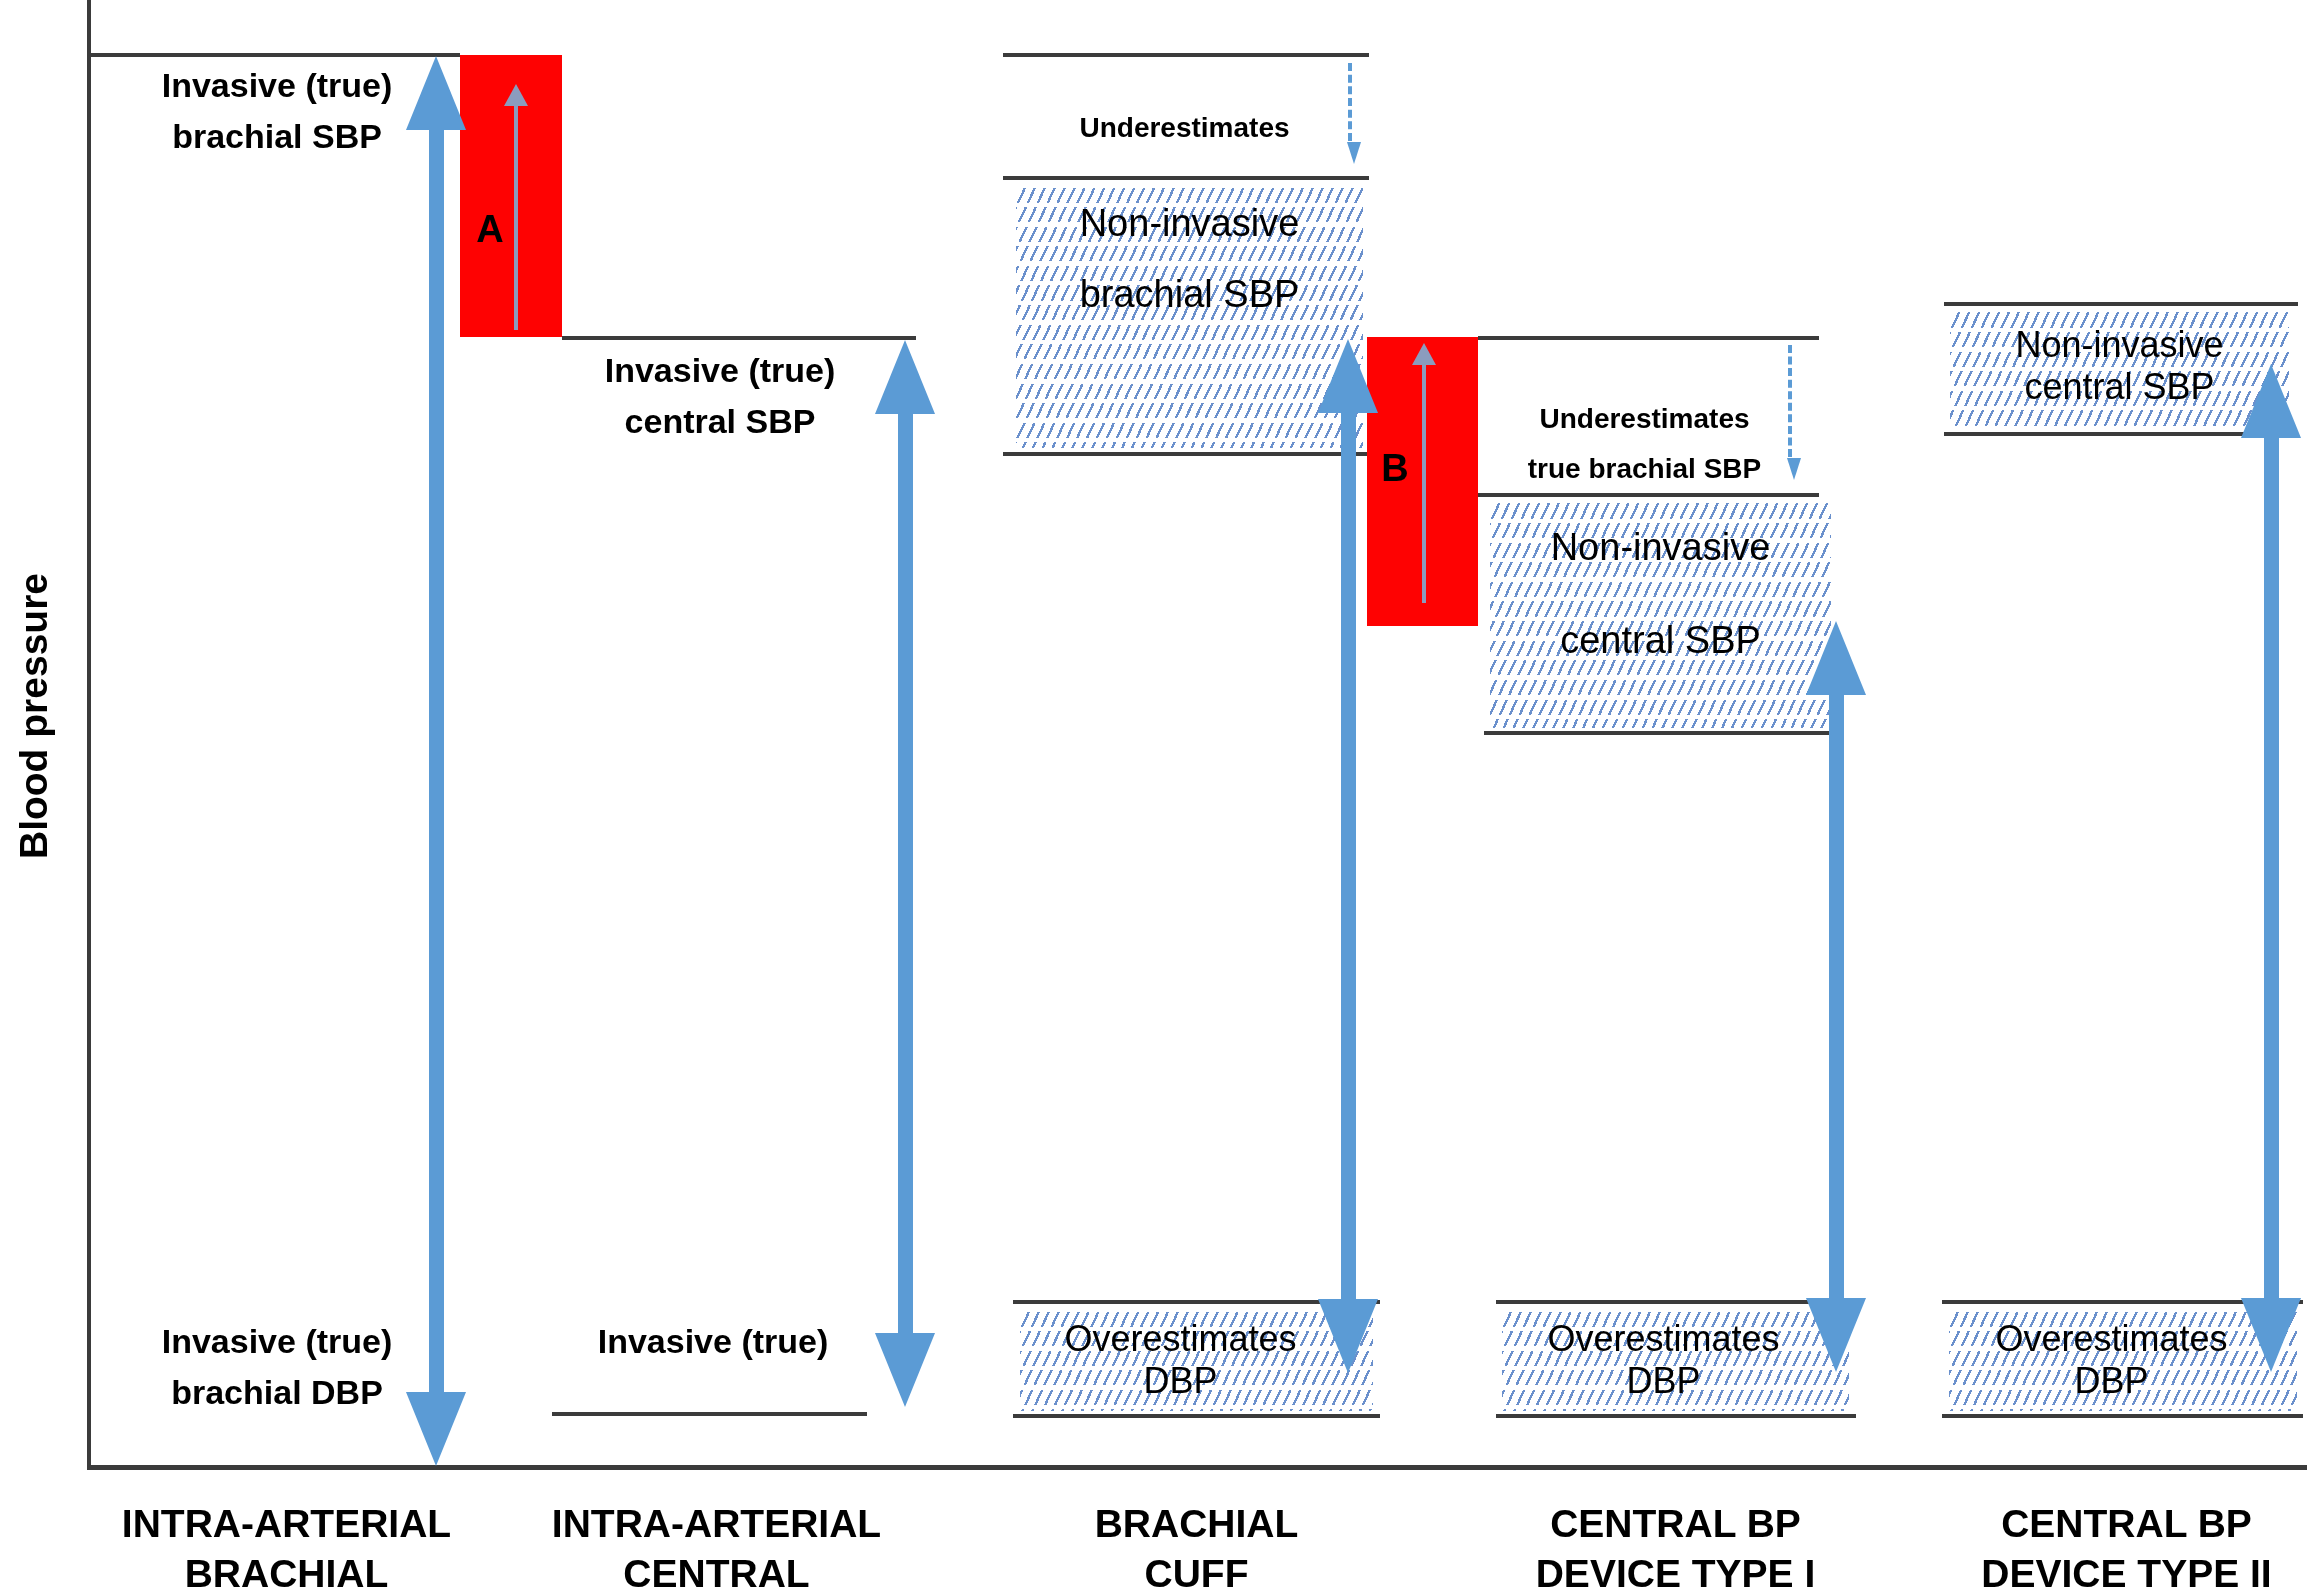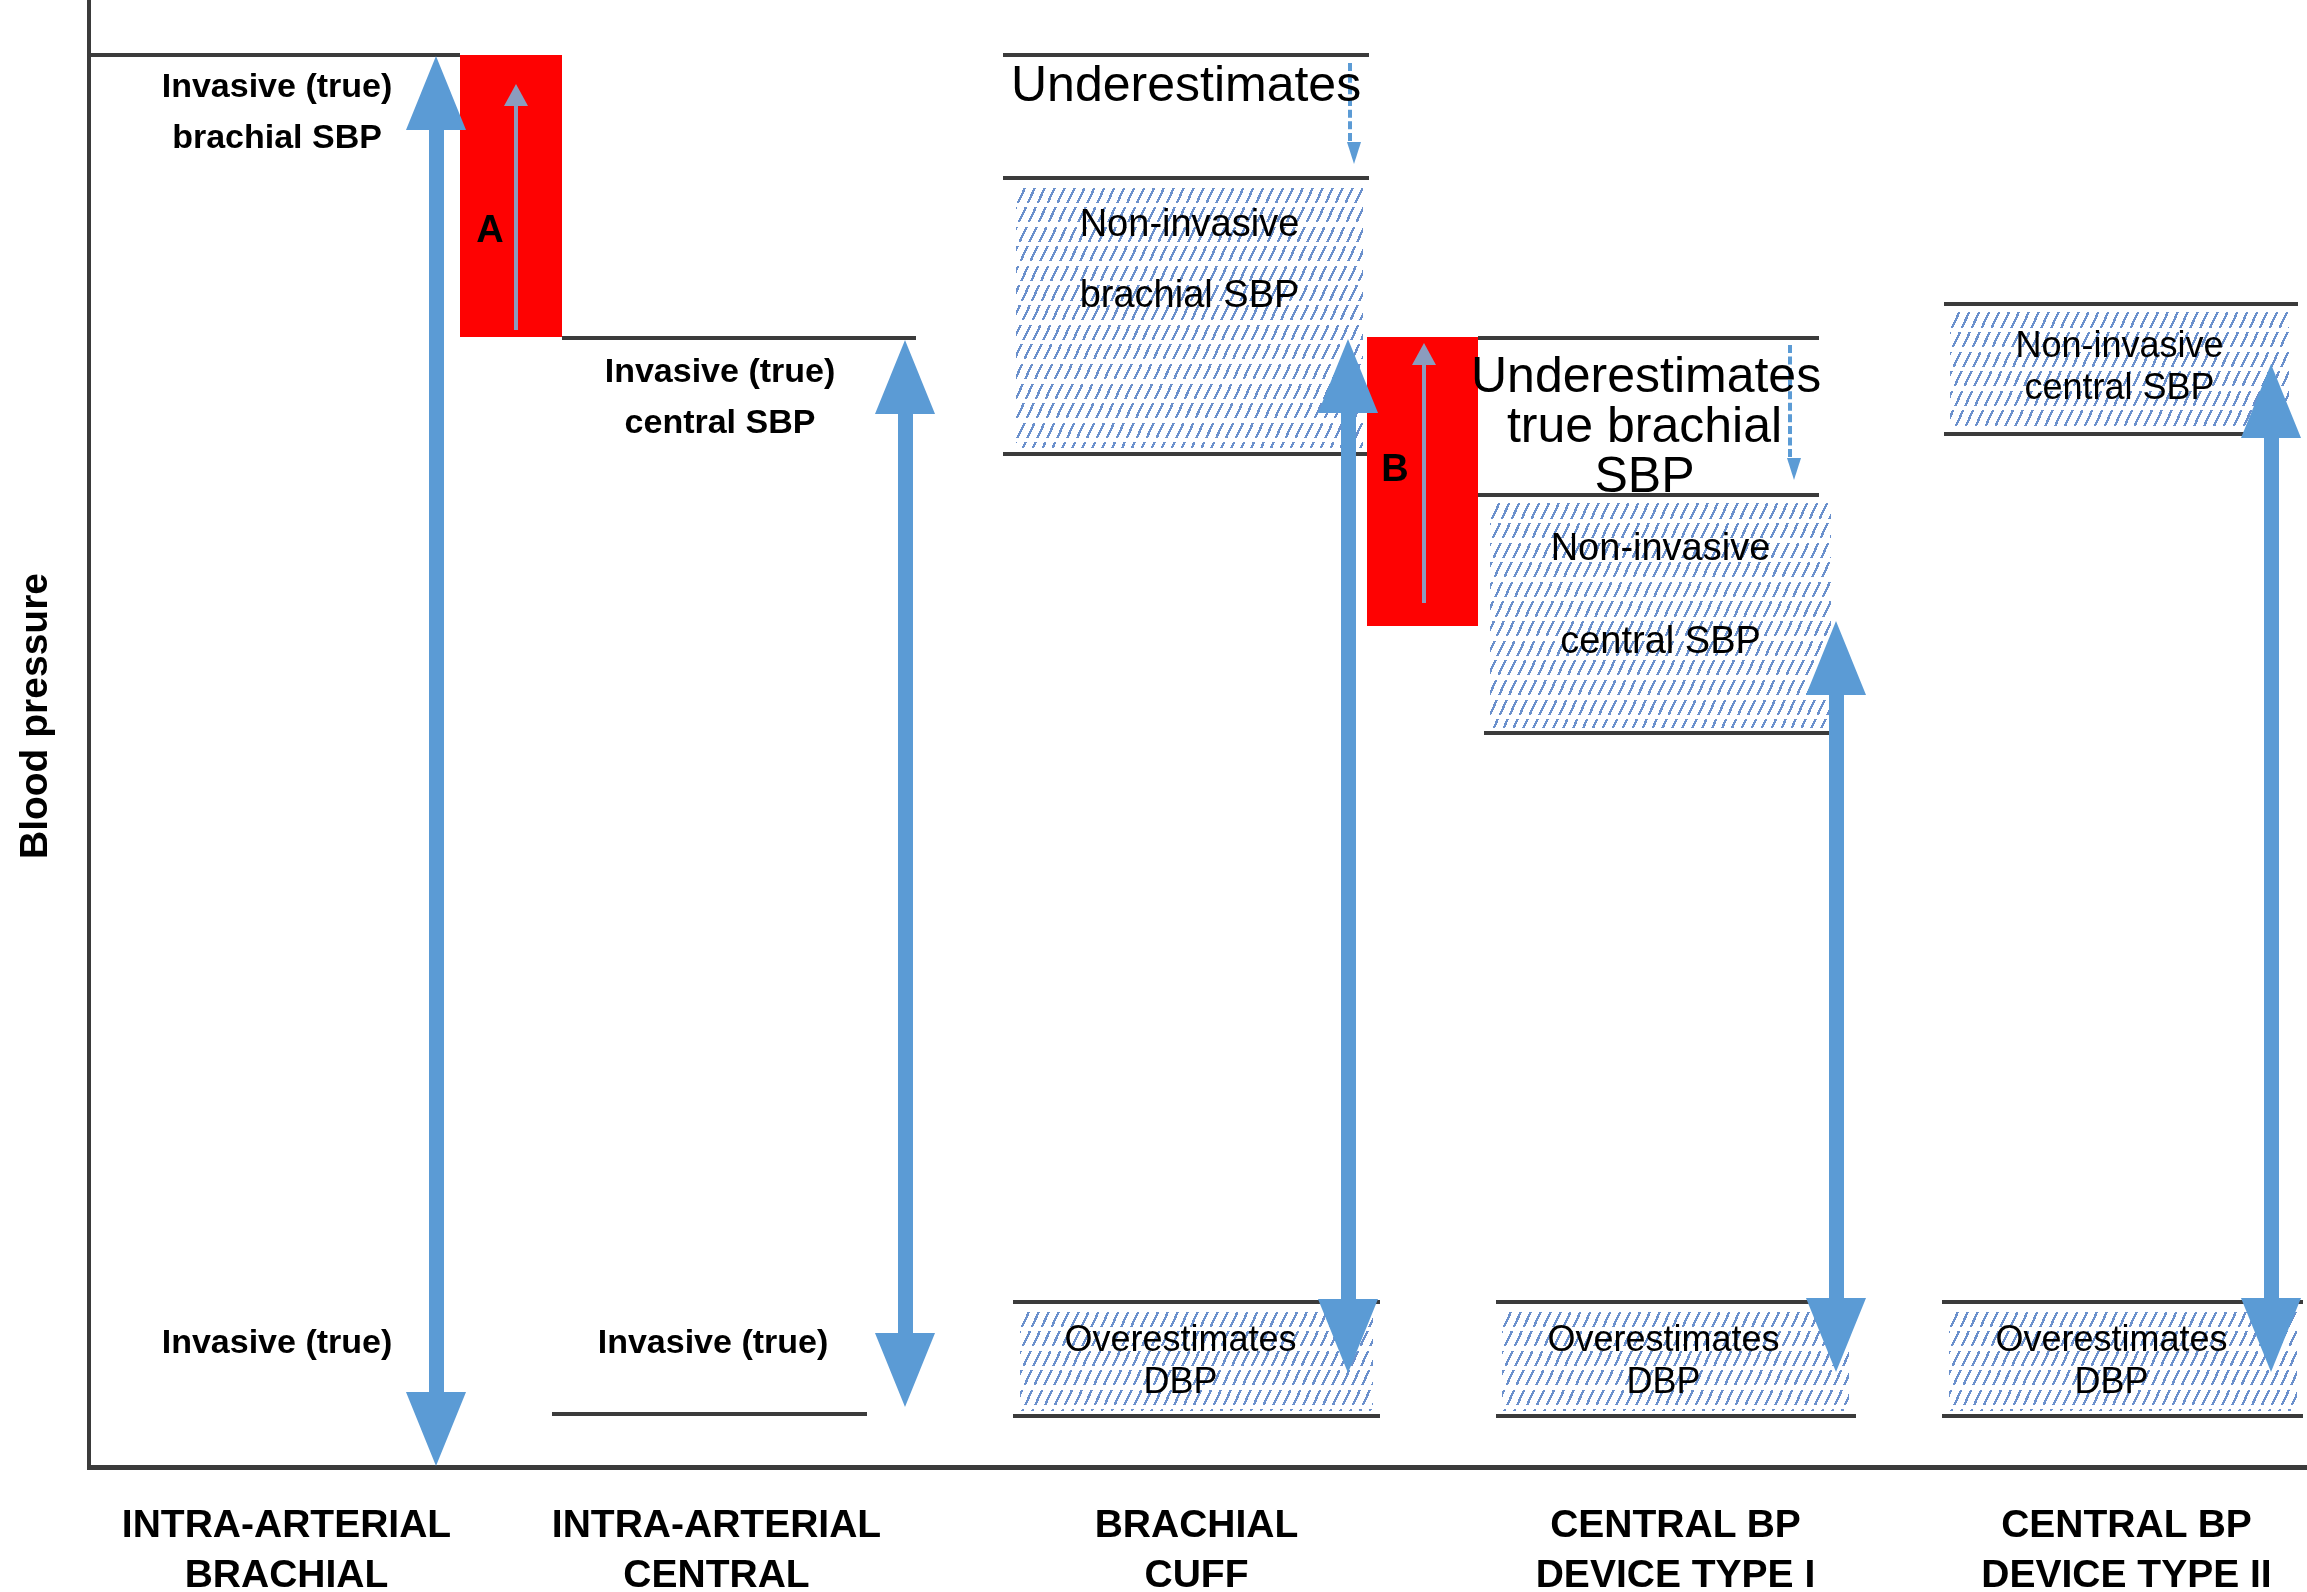--- a/index.html
+++ b/index.html
@@ -35,21 +35,21 @@
   .tshaft{position:absolute;left:9.8px;top:18px;bottom:0;width:4.5px;background:var(--steel);}
   .thead{position:absolute;top:0;left:0;width:0;height:0;border-left:12px solid transparent;border-right:12px solid transparent;border-bottom:22.6px solid var(--steel);}
 
   
   .darrow{position:absolute;width:0;border-left:4.5px dashed var(--blue);z-index:5;}
   .darrow::after{content:"";position:absolute;left:-5.3px;bottom:-22.6px;width:0;height:0;
     border-left:7.5px solid transparent;border-right:7.5px solid transparent;border-top:22.6px solid var(--blue);}
 
   .tb{position:absolute;text-align:center;color:#000;z-index:7;}
   .bold54{font-size:34px;line-height:51px;font-weight:700;}
-  .reg50{font-size:50px;line-height:50px;font-weight:400;}
+  .reg50{font-size:28px;line-height:50px;font-weight:700;margin-top:44px;}
   .reg50s{font-size:38px;line-height:38px;font-weight:400;}
   .over48{font-size:36px;line-height:42px;font-weight:400;}
   .cat52{font-size:39px;line-height:50px;font-weight:700;}
   .ab{font-size:38px;line-height:38px;font-weight:700;}
   .ylab{position:absolute;left:34px;top:716px;transform:translate(-50%,-50%) rotate(-90deg);
     font-size:39px;font-weight:700;white-space:nowrap;z-index:7;}
 </style>
 </head>
 <body>
 
@@ -135,20 +135,21 @@
   <div class="tb bold54" style="left:115px;top:60px;width:324px">
     <div>Invasive (true)</div>
     <div>brachial SBP</div>
   </div>
   <div class="tb bold54" style="left:558px;top:345px;width:324px">
     <div>Invasive (true)</div>
     <div>central SBP</div>
   </div>
   <div class="tb bold54" style="left:115px;top:1316px;width:324px">
     <div>Invasive (true)</div>
+    <div>brachial DBP</div>
   </div>
   <div class="tb bold54" style="left:551px;top:1316px;width:324px">
     <div>Invasive (true)</div>
   </div>
 
   <div class="tb reg50" style="left:1011px;top:59px;width:347px">
     <div>Underestimates</div>
   </div>
   <div class="tb reg50" style="left:1471px;top:350px;width:347px">
     <div>Underestimates</div>

